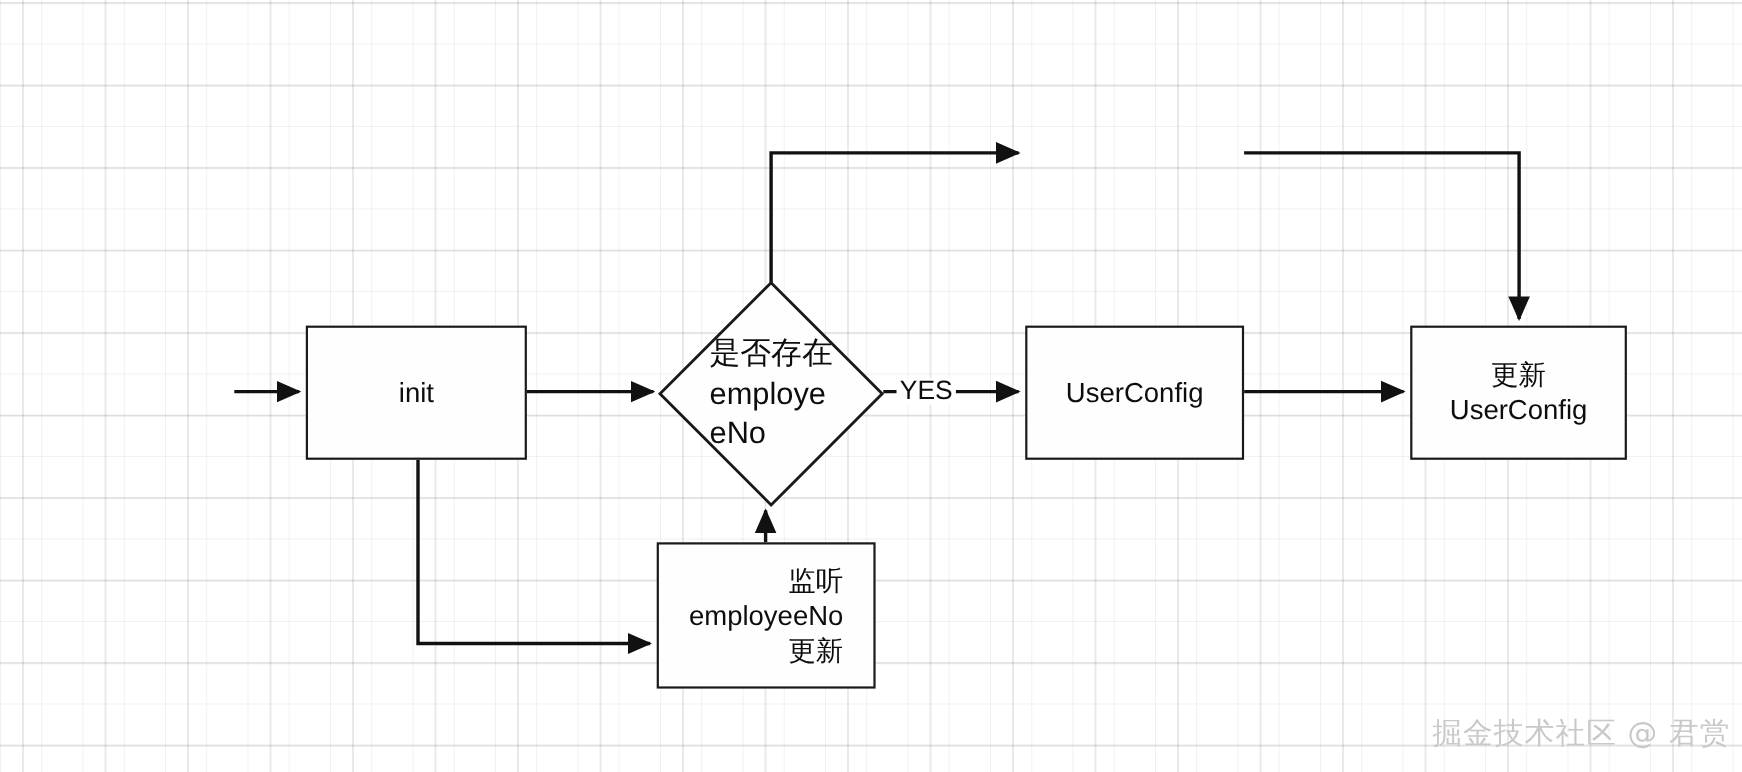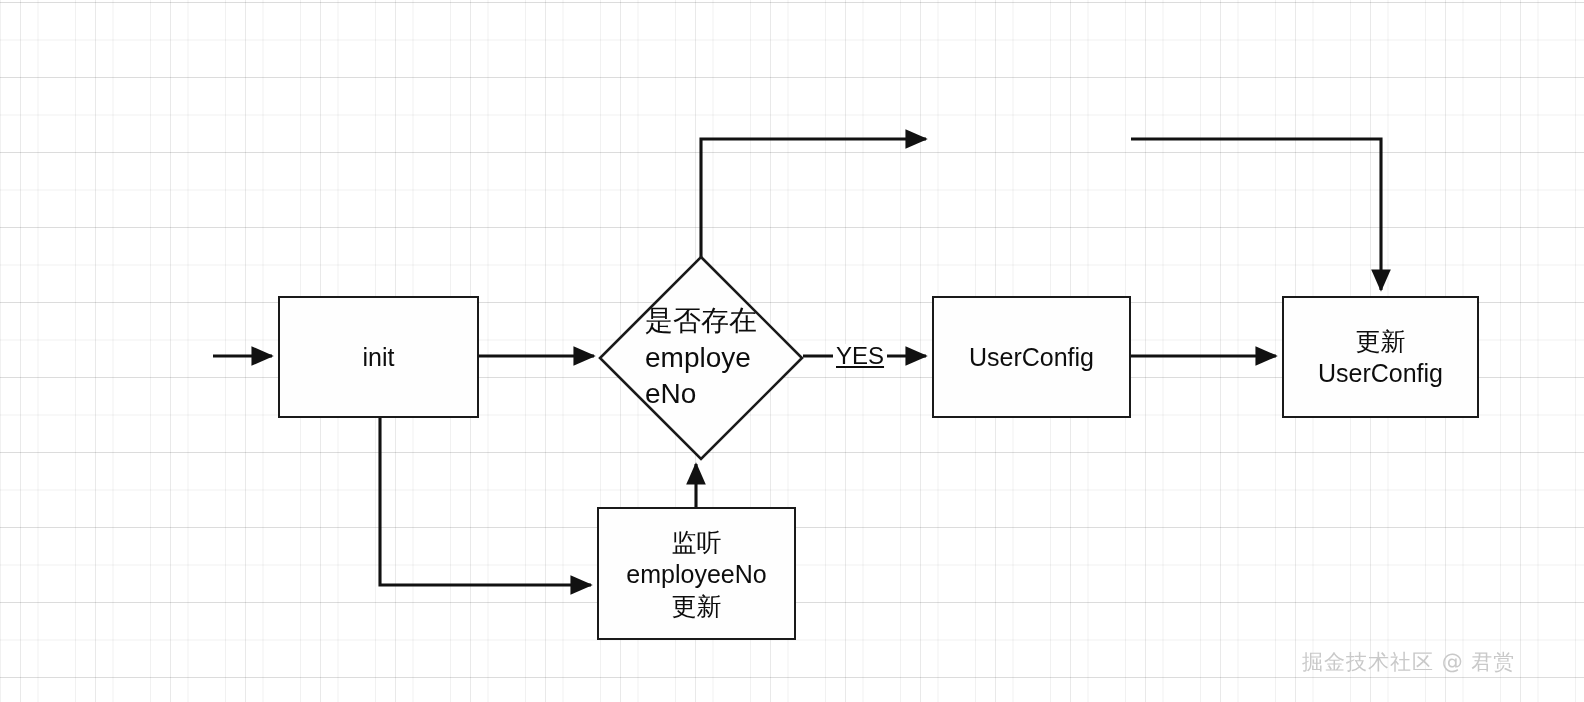--- a/index.html
+++ b/index.html
@@ -75,21 +75,21 @@
     position: absolute;
     font-size: 24px;
     color: #0d0d0d;
     background: #ffffff;
     padding: 0 3px;
     line-height: 1;
     white-space: nowrap;
   }
   .watermark {
     position: absolute;
-    font-size: 21px;
+    font-size: 27px;
     color: #c9c9c9;
     letter-spacing: 1px;
     white-space: nowrap;
     font-family: "DejaVu Sans", sans-serif;
   }
 </style>
 </head>
 <body>
 
 <div id="canvas">
@@ -138,23 +138,23 @@
 
   <div class="node" style="left:932px; top:296px; width:199px; height:122px;">
     <span>UserConfig</span>
   </div>
 
   <div class="node" style="left:1282px; top:296px; width:197px; height:122px;">
     <span>更新
 UserConfig</span>
   </div>
 
-  <div class="node" style="left:597px; top:507px; width:199px; height:133px;">
+  <div class="node" style="left:597px; top:493px; width:199px; height:133px;text-align:right;">
     <span>监听
 employeeNo
 更新</span>
   </div>
 
-  <div class="edge-label" style="left:833px; top:344px;text-decoration:underline;">YES</div>
+  <div class="edge-label" style="left:815px; top:344px;">YES</div>
 
   <div class="watermark" style="left:1302px; top:648px;">掘金技术社区 @ 君赏</div>
 
 </div>
 
 </body></html>

